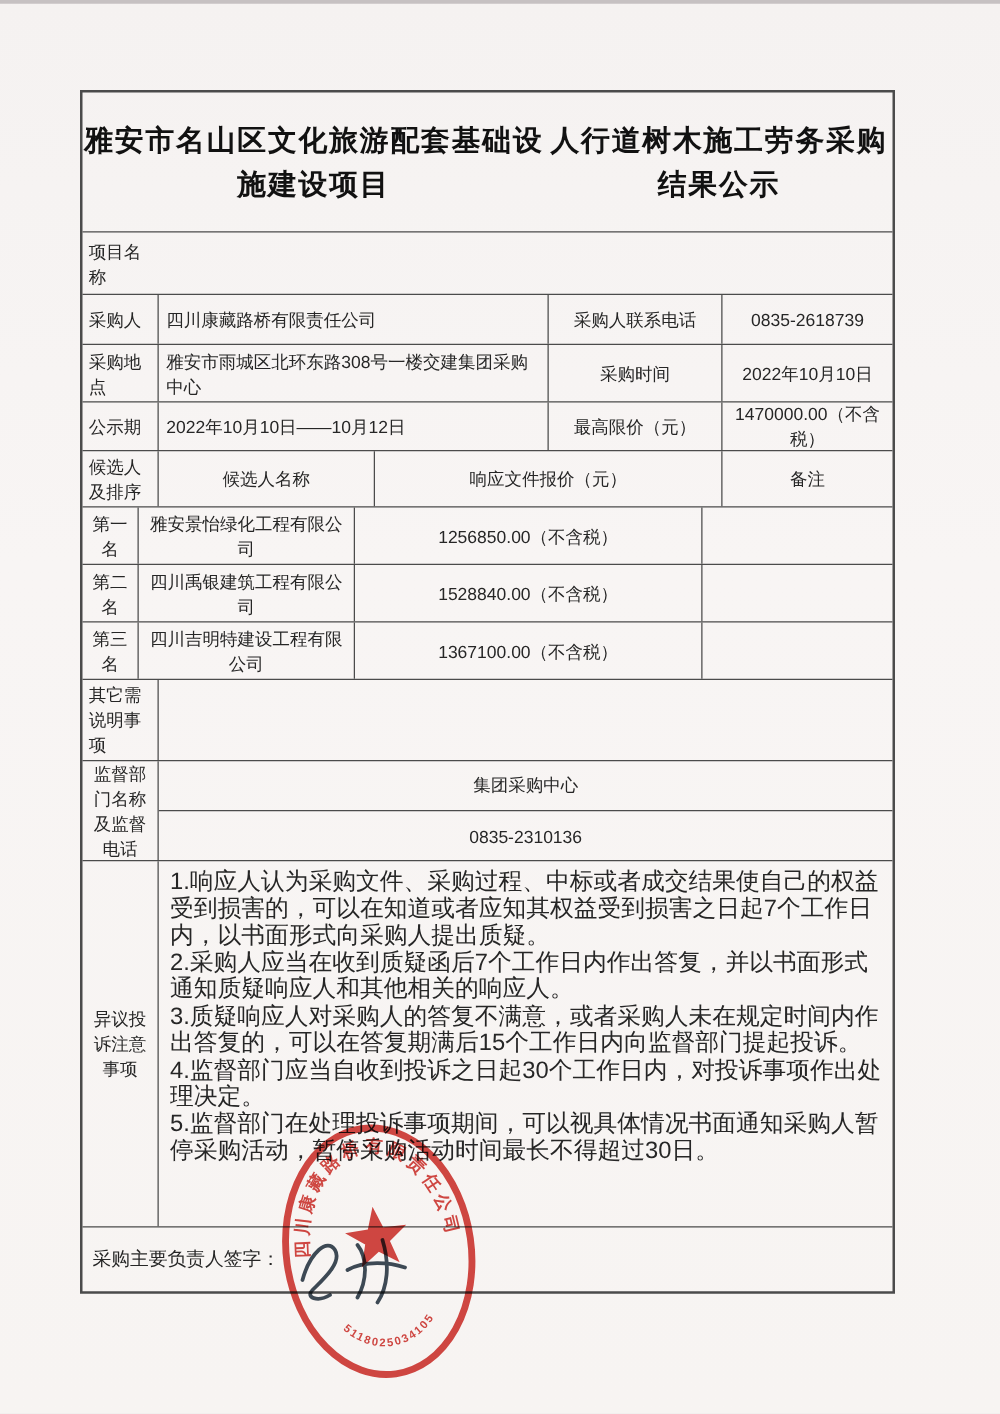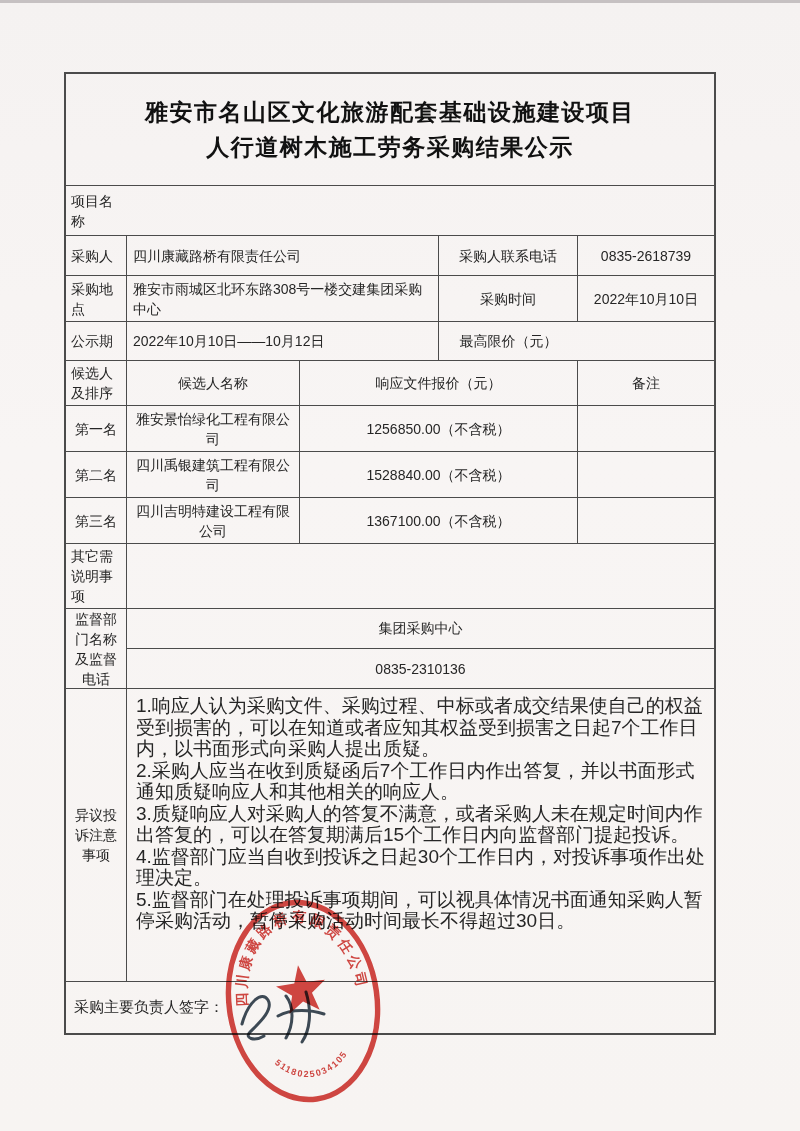--- a/index.html
+++ b/index.html
@@ -23,27 +23,27 @@
   .td{
     box-sizing:border-box;border-right:1px solid #4b4b4b;
     display:flex;align-items:center;
     padding:3px 6px;font-size:14px;line-height:20px;color:#262626;
   }
   .td:last-child{border-right:none;}
   .w-lab{width:61px;padding:3px 5px;}
   .w-val{width:312px;}
   .w-lab2{width:139px;justify-content:center;text-align:center;}
   .w-val2{flex:1;justify-content:center;text-align:center;}
-  .w-rank{width:61px;justify-content:center;text-align:center;}
+  .w-rank{width:45px;justify-content:center;text-align:center;}
   .w-name{width:173px;justify-content:center;text-align:center;}
   .w-price{width:278px;justify-content:center;text-align:center;}
   .w-remark{flex:1;}
   .w-wide{flex:1;}
   .lab-center{justify-content:center;text-align:center;}
-  .title-row{flex-direction:column;align-items:center;justify-content:center;}
+  .title-row{flex-direction:row;align-items:center;justify-content:center;}
   .title-line{
     font-size:23px;font-weight:700;letter-spacing:1.5px;
     color:#111;line-height:35px;text-align:center;
   }
   .sub-col{flex:1;display:flex;flex-direction:column;}
   .sub-row{flex:1;display:flex;align-items:center;justify-content:center;
     border-bottom:1px solid #4b4b4b;font-size:14px;color:#262626;}
   .sub-row:last-child{border-bottom:none;}
   .objection-cell{
     flex:1;display:flex;flex-direction:column;justify-content:flex-start;
@@ -88,20 +88,21 @@
       <div class="td w-lab">采购地点</div>
       <div class="td w-val">雅安市雨城区北环东路308号一楼交建集团采购中心</div>
       <div class="td w-lab2">采购时间</div>
       <div class="td w-val2">2022年10月10日</div>
     </div>
 
     <div class="tr" style="height:39px">
       <div class="td w-lab">公示期</div>
       <div class="td w-val">2022年10月10日——10月12日</div>
       <div class="td w-lab2">最高限价（元）</div>
+      <div class="td w-val2">1470000.00（不含税）</div>
     </div>
 
     <div class="tr" style="height:45px">
       <div class="td w-lab">候选人及排序</div>
       <div class="td w-name">候选人名称</div>
       <div class="td w-price">响应文件报价（元）</div>
       <div class="td w-remark lab-center">备注</div>
     </div>
 
     <div class="tr" style="height:46px">

